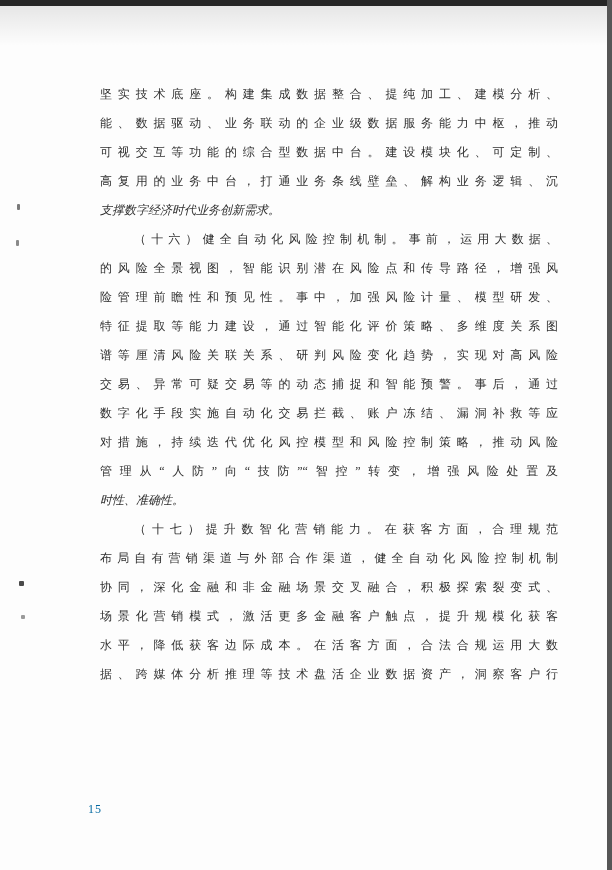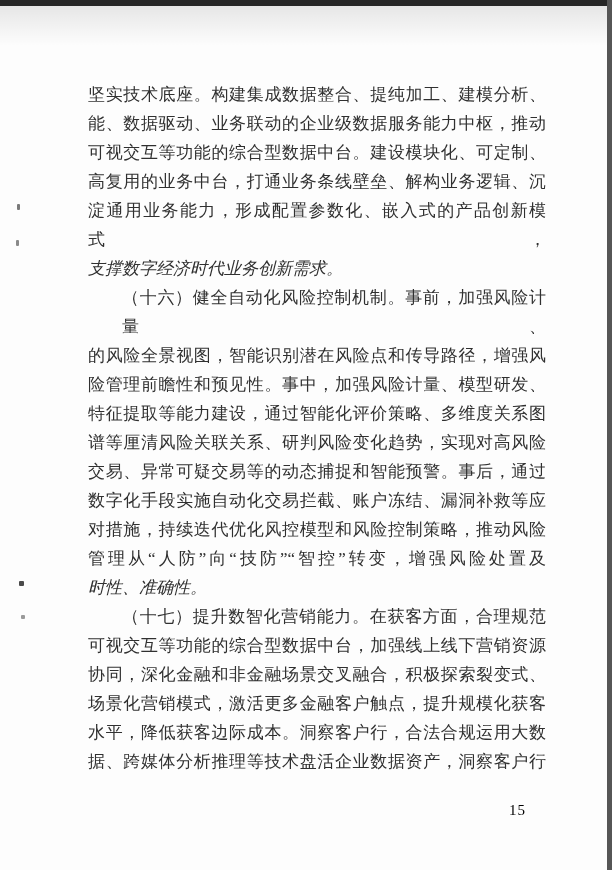--- a/index.html
+++ b/index.html
@@ -41,45 +41,45 @@
     background: #565656;
   }
   .speck {
     position: absolute;
     background: #777;
     border-radius: 1px;
   }
   
   .text-block {
     position: absolute;
-    left: 88px;
+    left: 100px;
     top: 80px;
     width: 458px;
     color: #303030;
-    font-size: 17px;
+    font-size: 12px;
     line-height: 29px;
   }
   .line {
     text-align: justify;
     text-align-last: justify;
     white-space: nowrap0; 
   }
   .line.last { text-align-last: left; font-style: italic; }
   .line.indent { padding-left: 34px; }
   .page-number {
     position: absolute;
     left: 88px;
     top: 802px;
     width: 458px;
     box-sizing: border-box;
     padding-right: 20px;
-    text-align: right;
-    font-size: 15px;
+    text-align: left;
+    font-size: 12px;
     letter-spacing: 1px;
-    color: #000000;
+    color: #0369a1;
   }
 </style>
 </head>
 <body>
 
 <div class="page">
 
   <div class="edge-top"></div>
   <div class="edge-top-shadow"></div>
   <div class="edge-right"></div>
@@ -87,35 +87,34 @@
   <div class="speck" style="left:17px; top:204px; width:3px; height:6px; background:#7a7a7a;"></div>
   <div class="speck" style="left:16px; top:240px; width:3px; height:6px; background:#8a8a8a;"></div>
   <div class="speck" style="left:19px; top:581px; width:5px; height:5px; background:#4a4a4a;"></div>
   <div class="speck" style="left:21px; top:615px; width:4px; height:4px; background:#9a9a9a;"></div>
 
   <div class="text-block">
       <div class="line">坚实技术底座。构建集成数据整合、提纯加工、建模分析、</div>
       <div class="line">能、数据驱动、业务联动的企业级数据服务能力中枢，推动</div>
       <div class="line">可视交互等功能的综合型数据中台。建设模块化、可定制、</div>
       <div class="line">高复用的业务中台，打通业务条线壁垒、解构业务逻辑、沉</div>
-      <div class="line">淀通用业务能力，形成配置参数化、嵌入式的产品创新模式，</div>
       <div class="line last">支撑数字经济时代业务创新需求。</div>
-      <div class="line indent">（十六）健全自动化风险控制机制。事前，加强风险计量、</div>
+      <div class="line indent">（十六）健全自动化风险控制机制。事前，运用大数据、</div>
       <div class="line">的风险全景视图，智能识别潜在风险点和传导路径，增强风</div>
       <div class="line">险管理前瞻性和预见性。事中，加强风险计量、模型研发、</div>
       <div class="line">特征提取等能力建设，通过智能化评价策略、多维度关系图</div>
       <div class="line">谱等厘清风险关联关系、研判风险变化趋势，实现对高风险</div>
       <div class="line">交易、异常可疑交易等的动态捕捉和智能预警。事后，通过</div>
       <div class="line">数字化手段实施自动化交易拦截、账户冻结、漏洞补救等应</div>
       <div class="line">对措施，持续迭代优化风控模型和风险控制策略，推动风险</div>
       <div class="line">管理从“人防”向“技防”“智控”转变，增强风险处置及</div>
       <div class="line last">时性、准确性。</div>
       <div class="line indent">（十七）提升数智化营销能力。在获客方面，合理规范</div>
-      <div class="line">可视交互等功能的综合型数据中台，加强线上线下营销资源</div>
+      <div class="line">布局自有营销渠道与外部合作渠道，健全自动化风险控制机制</div>
       <div class="line">协同，深化金融和非金融场景交叉融合，积极探索裂变式、</div>
       <div class="line">场景化营销模式，激活更多金融客户触点，提升规模化获客</div>
-      <div class="line">水平，降低获客边际成本。洞察客户行，合法合规运用大数</div>
+      <div class="line">水平，降低获客边际成本。在活客方面，合法合规运用大数</div>
       <div class="line">据、跨媒体分析推理等技术盘活企业数据资产，洞察客户行</div>
     </div>
 
   <div class="page-number">15</div>
 
 </div>
 
 </body></html>

